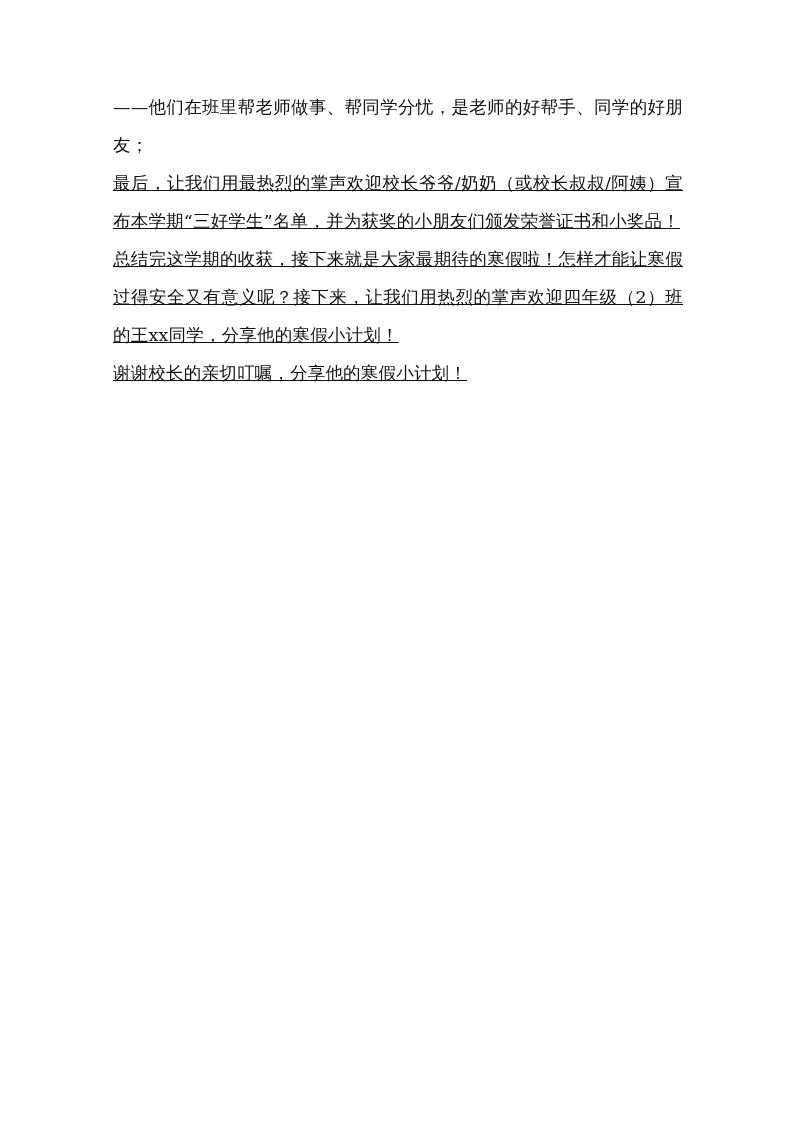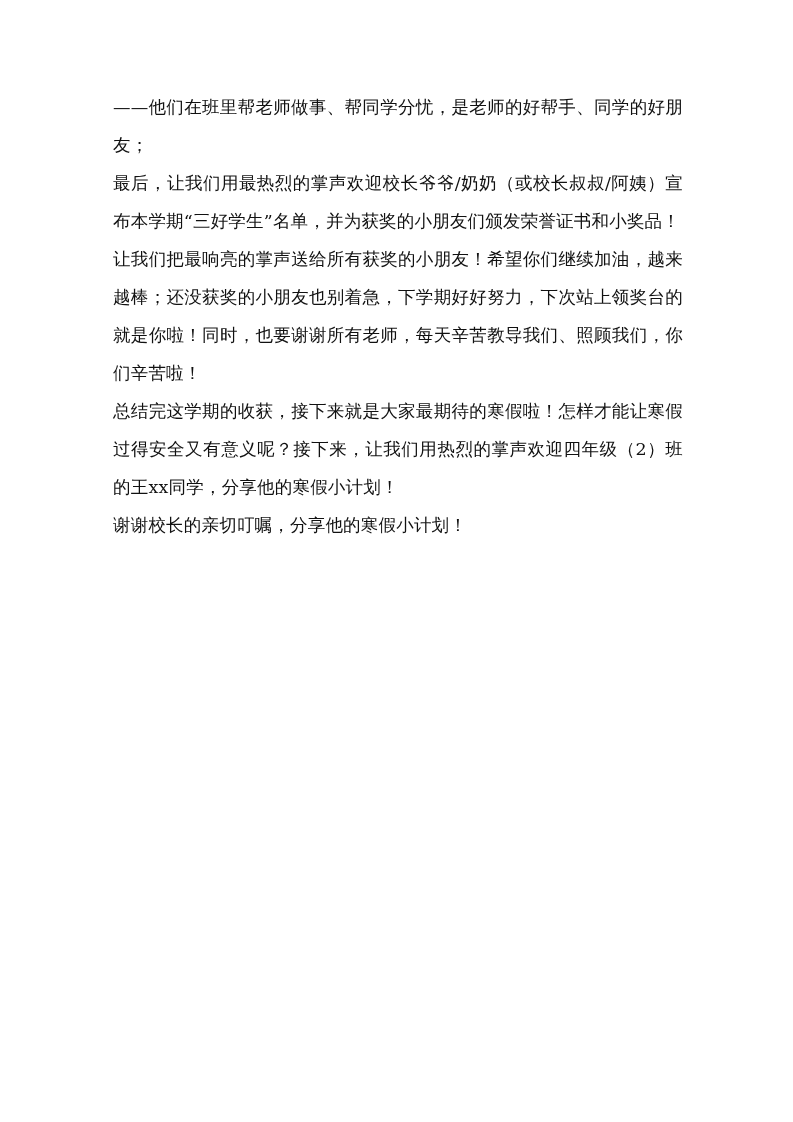--- a/index.html
+++ b/index.html
@@ -35,32 +35,32 @@
     font-size: 17.5px;
     line-height: 38px;
     letter-spacing: 0.2px;
     text-align: justify;
     text-justify: inter-ideograph;
     color: #111111;
     word-break: break-all;
   }
   .para + .para {
     margin-top: 0;
+    text-decoration: underline;
   }
   .gap-lg {
     margin-top: 38px;
   }
   .gap-none {
     margin-top: 0;
   }
 </style>
 </head>
 <body>
 
 <div class="page">
   <div class="doc-body">
     <p class="para gap-none">——他们在班里帮老师做事、帮同学分忧，是老师的好帮手、同学的好朋友；</p>
     <p class="para gap-none">最后，让我们用最热烈的掌声欢迎校长爷爷/奶奶（或校长叔叔/阿姨）宣布本学期“三好学生”名单，并为获奖的小朋友们颁发荣誉证书和小奖品！</p>
-    <p class="para gap-lg">让我们把最响亮的掌声送给所有获奖的小朋友！希望你们继续加油，越来越棒；还没获奖的小朋友也别着急，下学期好好努力，下次站上领奖台的就是你啦！同时，也要谢谢所有老师，每天辛苦教导我们、照顾我们，你们辛苦啦！</p>
     <p class="para gap-lg">总结完这学期的收获，接下来就是大家最期待的寒假啦！怎样才能让寒假过得安全又有意义呢？接下来，让我们用热烈的掌声欢迎四年级（2）班的王xx同学，分享他的寒假小计划！</p>
     <p class="para gap-lg">谢谢校长的亲切叮嘱，分享他的寒假小计划！</p>
   </div>
 </div>
 
 </body></html>

